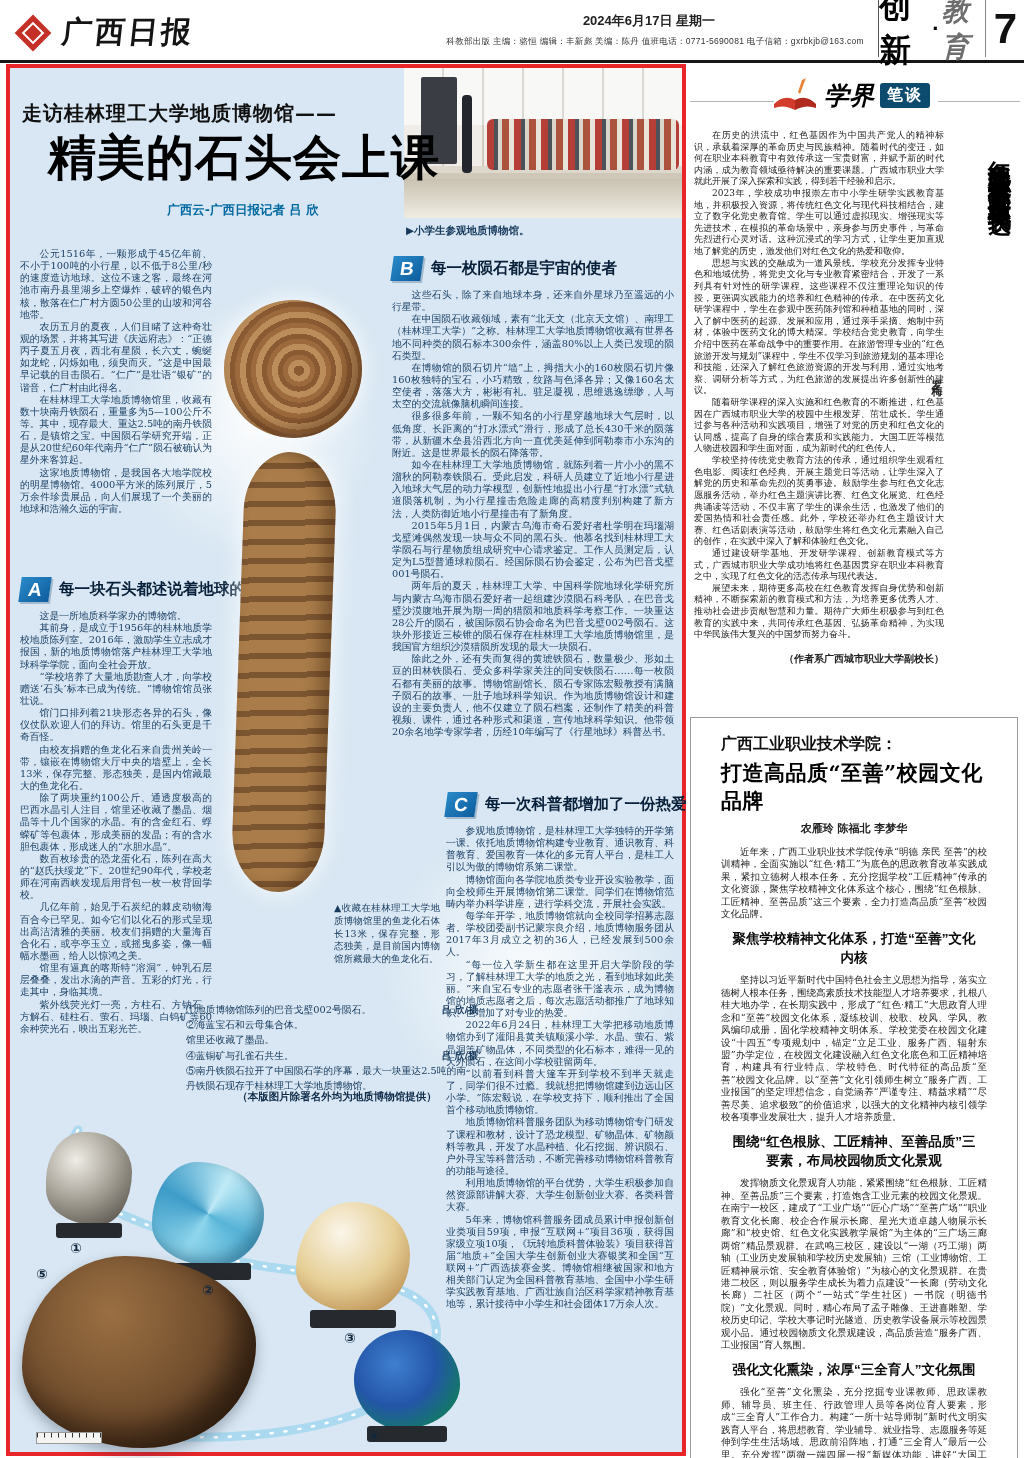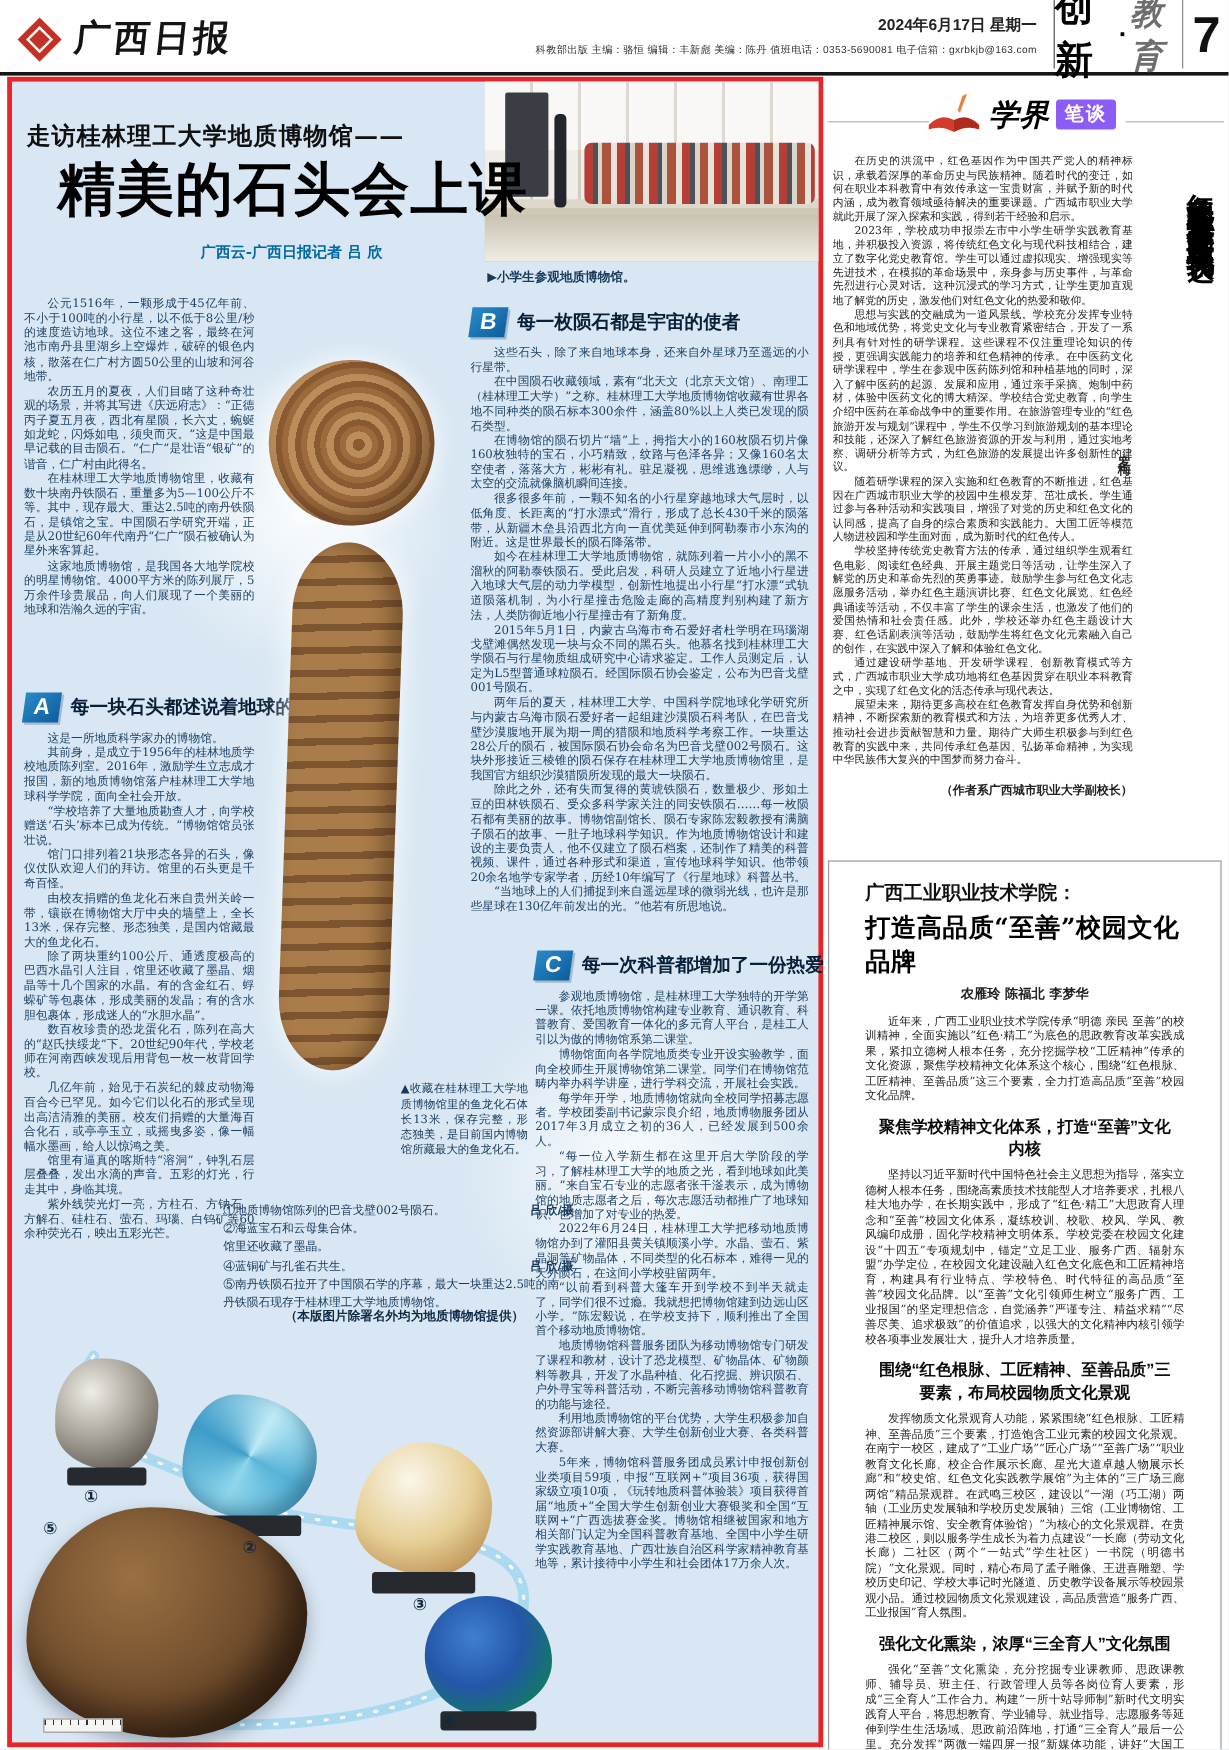--- a/index.html
+++ b/index.html
@@ -5,21 +5,21 @@
   html,body{margin:0;padding:0;background:#e8e8e8;}
   .page{position:relative;width:1024px;height:1458px;background:#fff;overflow:hidden;
         font-family:"DejaVu Serif","Liberation Serif",serif;}
   
   .masthead{position:absolute;left:0;top:0;width:1024px;height:60px;background:#fff;
             border-bottom:3px solid #161616;}
   .logo{position:absolute;left:14px;top:12px;display:flex;align-items:center;gap:10px;}
   .logo-diamond{width:26px;height:26px;background:#c43028;transform:rotate(45deg);position:relative;margin:6px;}
   .logo-diamond:after{content:"";position:absolute;inset:5px;border:2px solid #fff;}
   .logo-text{font-size:30px;font-weight:bold;letter-spacing:3px;transform:skewX(-6deg);color:#141414;}
-  .date-line{position:absolute;right:160px;top:12px;width:430px;text-align:right;
+  .date-line{position:absolute;right:160px;top:12px;width:430px;text-align:center;
              font:bold 13px "Liberation Sans",sans-serif;color:#222;}
   .staff-line{position:absolute;right:160px;top:36px;width:560px;text-align:right;
               font:8.5px "Liberation Sans",sans-serif;color:#333;letter-spacing:.3px;}
   .section-block{position:absolute;left:878px;top:0;width:106px;height:57px;border-left:1px solid #555;
                  display:flex;align-items:center;justify-content:center;gap:1px;background:#fff;}
   .sec-main{font:900 32px "Liberation Sans",sans-serif;color:#000;}
   .sec-dot{font:900 22px "Liberation Sans",sans-serif;color:#000;margin:0 1px;}
   .sec-sub{font:bold italic 27px "DejaVu Serif",serif;color:#6e6e6e;}
   .page-no{position:absolute;left:985px;top:0;width:39px;height:57px;border-left:1px solid #888;
            display:flex;align-items:center;justify-content:center;
@@ -83,21 +83,21 @@
     background:radial-gradient(circle at 38% 30%,#9a6f42,#6f4c2c 55%,#3c2917 90%);
     box-shadow:inset -14px -18px 30px rgba(20,10,4,.55),0 6px 14px rgba(40,50,70,.35);}
   .ruler{position:absolute;left:6%;bottom:2%;width:64px;height:10px;background:#f4f4f2;border:1px solid #999;
     background-image:repeating-linear-gradient(90deg,#333 0 1px,transparent 1px 7px);background-size:100% 45%;background-repeat:no-repeat;}
   .num{position:absolute;font:bold 14px "DejaVu Sans",sans-serif;color:#12283f;}
   
   .badge{position:absolute;left:772px;top:78px;width:180px;display:flex;align-items:center;gap:6px;}
   .badge-rule{position:absolute;top:101px;height:1px;background:#b5b5b5;}
   .book-icon{flex:0 0 46px;}
   .badge-script{font:bold italic 25px "DejaVu Serif",serif;color:#000000;}
-  .badge-box{background:#8b5cf6;color:#fff;font:bold 16px "Liberation Sans",sans-serif;
+  .badge-box{background:#0c4a6e;color:#fff;font:bold 16px "Liberation Sans",sans-serif;
              padding:2px 7px;border-radius:3px;letter-spacing:2px;}
   .essay{position:absolute;left:694px;top:130px;width:250px;height:520px;overflow:hidden;
          font-size:9px;line-height:1.29;color:#222;text-align:justify;}
   .essay p{margin:0;text-indent:2em;}
   .essay-note{position:absolute;left:694px;top:652px;width:250px;text-align:right;
               font:bold 10px "DejaVu Serif",serif;color:#222;}
   .vtitle{position:absolute;left:952px;top:142px;width:64px;height:505px;writing-mode:vertical-rl;
           font:bold 23px "DejaVu Serif",serif;letter-spacing:2.5px;color:#000;}
   .vauthor{position:absolute;left:928px;top:372px;height:70px;writing-mode:vertical-rl;
            font:bold 11px "DejaVu Serif",serif;color:#222;letter-spacing:4px;}
@@ -116,21 +116,21 @@
 <body>
 
 <div class="page">
 
   <div class="masthead">
     <div class="logo">
       <span class="logo-diamond"></span>
       <span class="logo-text">广西日报</span>
     </div>
     <div class="date-line">2024年6月17日  星期一</div>
-    <div class="staff-line">科教部出版  主编：骆恒  编辑：丰新彪  美编：陈丹  值班电话：0353-5690081  电子信箱：gxrbkjb@163.com</div>
+    <div class="staff-line">科教部出版  主编：骆恒  编辑：丰新彪  美编：陈丹  值班电话：0771-5690081  电子信箱：gxrbkjb@163.com</div>
     <div class="section-block">
       <span class="sec-main">创新</span>
       <span class="sec-dot">·</span>
       <span class="sec-sub">教育</span>
     </div>
     <div class="page-no">7</div>
   </div>
 
   <div class="redbox"></div>
   <div class="cloud" style="left:120px;top:300px;width:260px;height:260px;"></div>
@@ -183,21 +183,20 @@
   </div>
   <div class="bt" style="left:392px;top:289px;width:282px;height:498px;">
       <p>这些石头，除了来自地球本身，还来自外星球乃至遥远的小行星带。</p>
       <p>在中国陨石收藏领域，素有“北天文（北京天文馆）、南理工（桂林理工大学）”之称。桂林理工大学地质博物馆收藏有世界各地不同种类的陨石标本300余件，涵盖80%以上人类已发现的陨石类型。</p>
       <p>在博物馆的陨石切片“墙”上，拇指大小的160枚陨石切片像160枚独特的宝石，小巧精致，纹路与色泽各异；又像160名太空使者，落落大方，彬彬有礼。驻足凝视，思维逃逸缥缈，人与太空的交流就像脑机瞬间连接。</p>
       <p>很多很多年前，一颗不知名的小行星穿越地球大气层时，以低角度、长距离的“打水漂式”滑行，形成了总长430千米的陨落带，从新疆木垒县沿西北方向一直优美延伸到阿勒泰市小东沟的附近。这是世界最长的陨石降落带。</p>
       <p>如今在桂林理工大学地质博物馆，就陈列着一片小小的黑不溜秋的阿勒泰铁陨石。受此启发，科研人员建立了近地小行星进入地球大气层的动力学模型，创新性地提出小行星“打水漂”式轨道陨落机制，为小行星撞击危险走廊的高精度判别构建了新方法，人类防御近地小行星撞击有了新角度。</p>
       <p>2015年5月1日，内蒙古乌海市奇石爱好者杜学明在玛瑙湖戈壁滩偶然发现一块与众不同的黑石头。他慕名找到桂林理工大学陨石与行星物质组成研究中心请求鉴定。工作人员测定后，认定为L5型普通球粒陨石。经国际陨石协会鉴定，公布为巴音戈壁001号陨石。</p>
       <p>两年后的夏天，桂林理工大学、中国科学院地球化学研究所与内蒙古乌海市陨石爱好者一起组建沙漠陨石科考队，在巴音戈壁沙漠腹地开展为期一周的猎陨和地质科学考察工作。一块重达28公斤的陨石，被国际陨石协会命名为巴音戈壁002号陨石。这块外形接近三棱锥的陨石保存在桂林理工大学地质博物馆里，是我国官方组织沙漠猎陨所发现的最大一块陨石。</p>
       <p>除此之外，还有失而复得的黄琥铁陨石，数量极少、形如土豆的田林铁陨石、受众多科学家关注的同安铁陨石……每一枚陨石都有美丽的故事。博物馆副馆长、陨石专家陈宏毅教授有满脑子陨石的故事、一肚子地球科学知识。作为地质博物馆设计和建设的主要负责人，他不仅建立了陨石档案，还制作了精美的科普视频、课件，通过各种形式和渠道，宣传地球科学知识。他带领20余名地学专家学者，历经10年编写了《行星地球》科普丛书。</p>
-      <p>“当地球上的人们捕捉到来自遥远星球的微弱光线，也许是那些星球在130亿年前发出的光。”他若有所思地说。</p>
     </div>
 
   <div class="sec-head" style="left:446px;top:792px;">
     <span class="sec-letter">C</span>
     <span class="sec-title">每一次科普都增加了一份热爱</span>
   </div>
   <div class="bt" style="left:446px;top:825px;width:228px;height:620px;">
       <p>参观地质博物馆，是桂林理工大学独特的开学第一课。依托地质博物馆构建专业教育、通识教育、科普教育、爱国教育一体化的多元育人平台，是桂工人引以为傲的博物馆系第二课堂。</p>
       <p>博物馆面向各学院地质类专业开设实验教学，面向全校师生开展博物馆第二课堂。同学们在博物馆范畴内举办科学讲座，进行学科交流，开展社会实践。</p>
       <p>每学年开学，地质博物馆就向全校同学招募志愿者。学校团委副书记蒙宗良介绍，地质博物服务团从2017年3月成立之初的36人，已经发展到500余人。</p>

